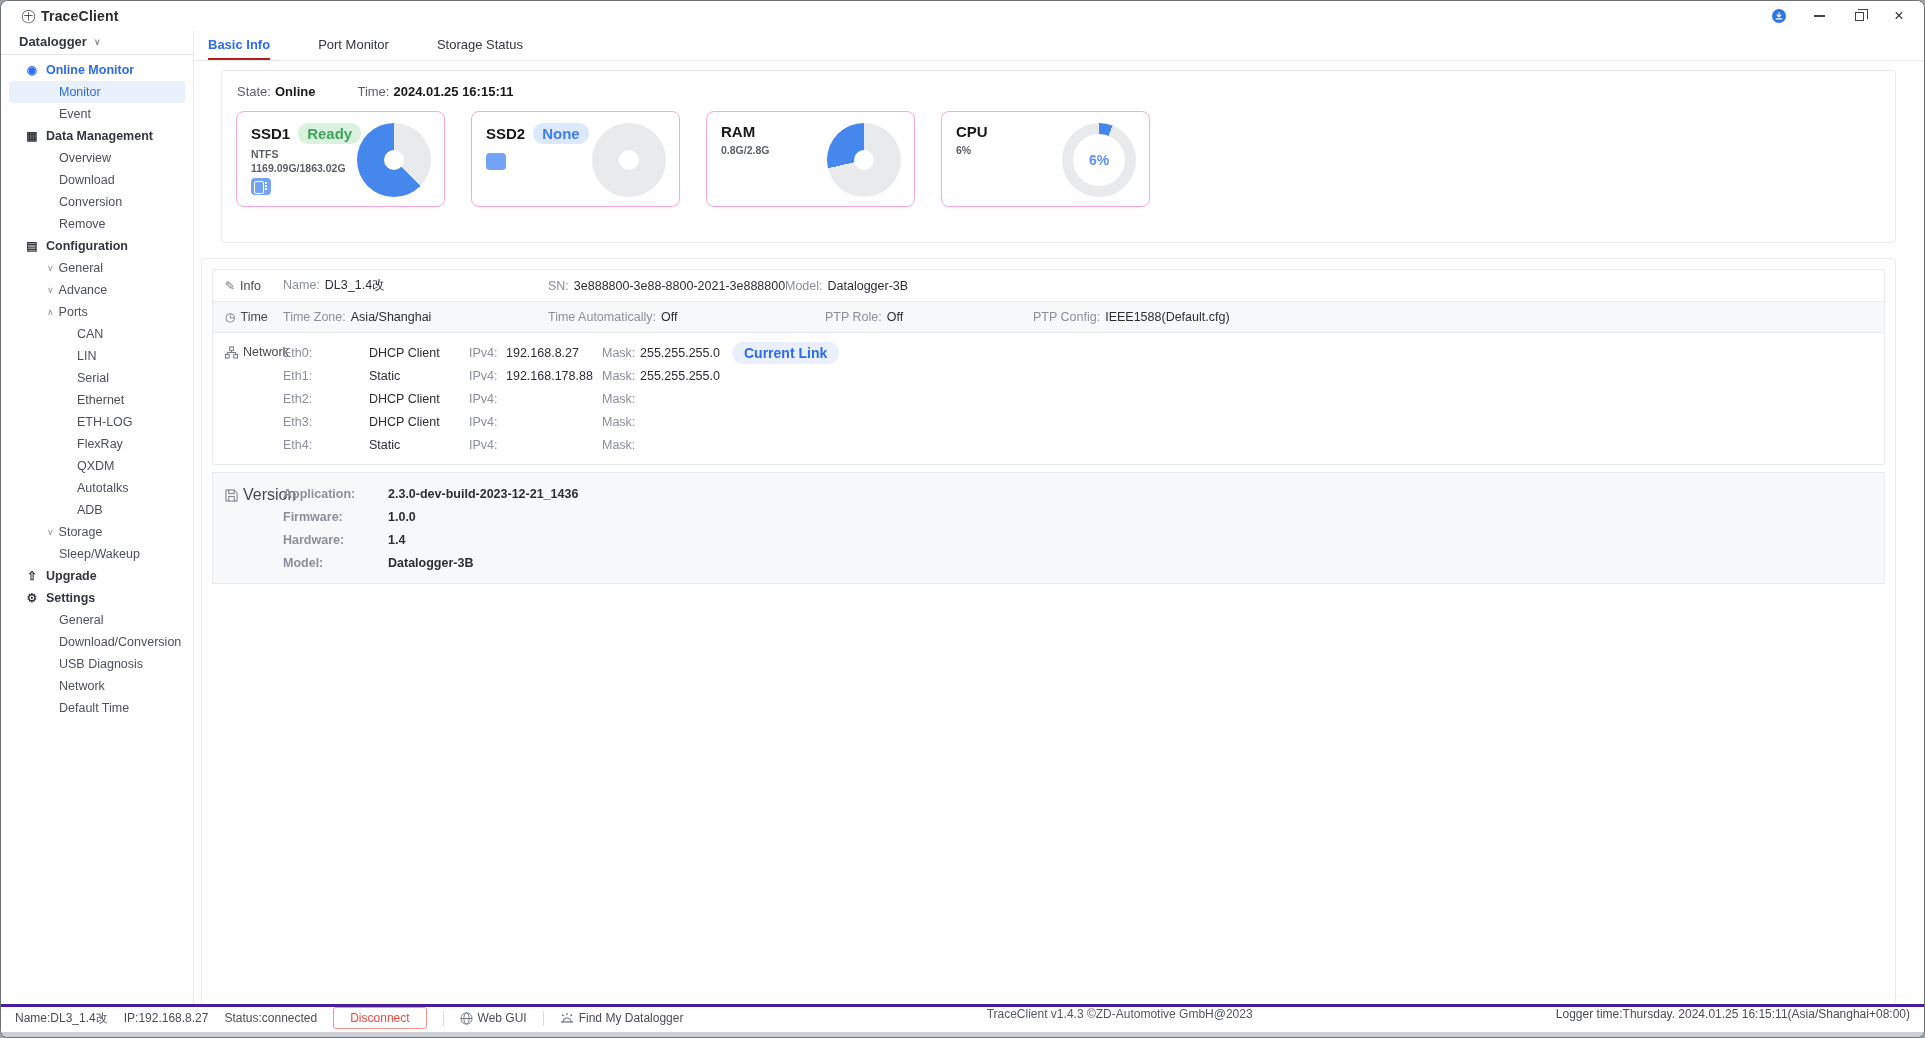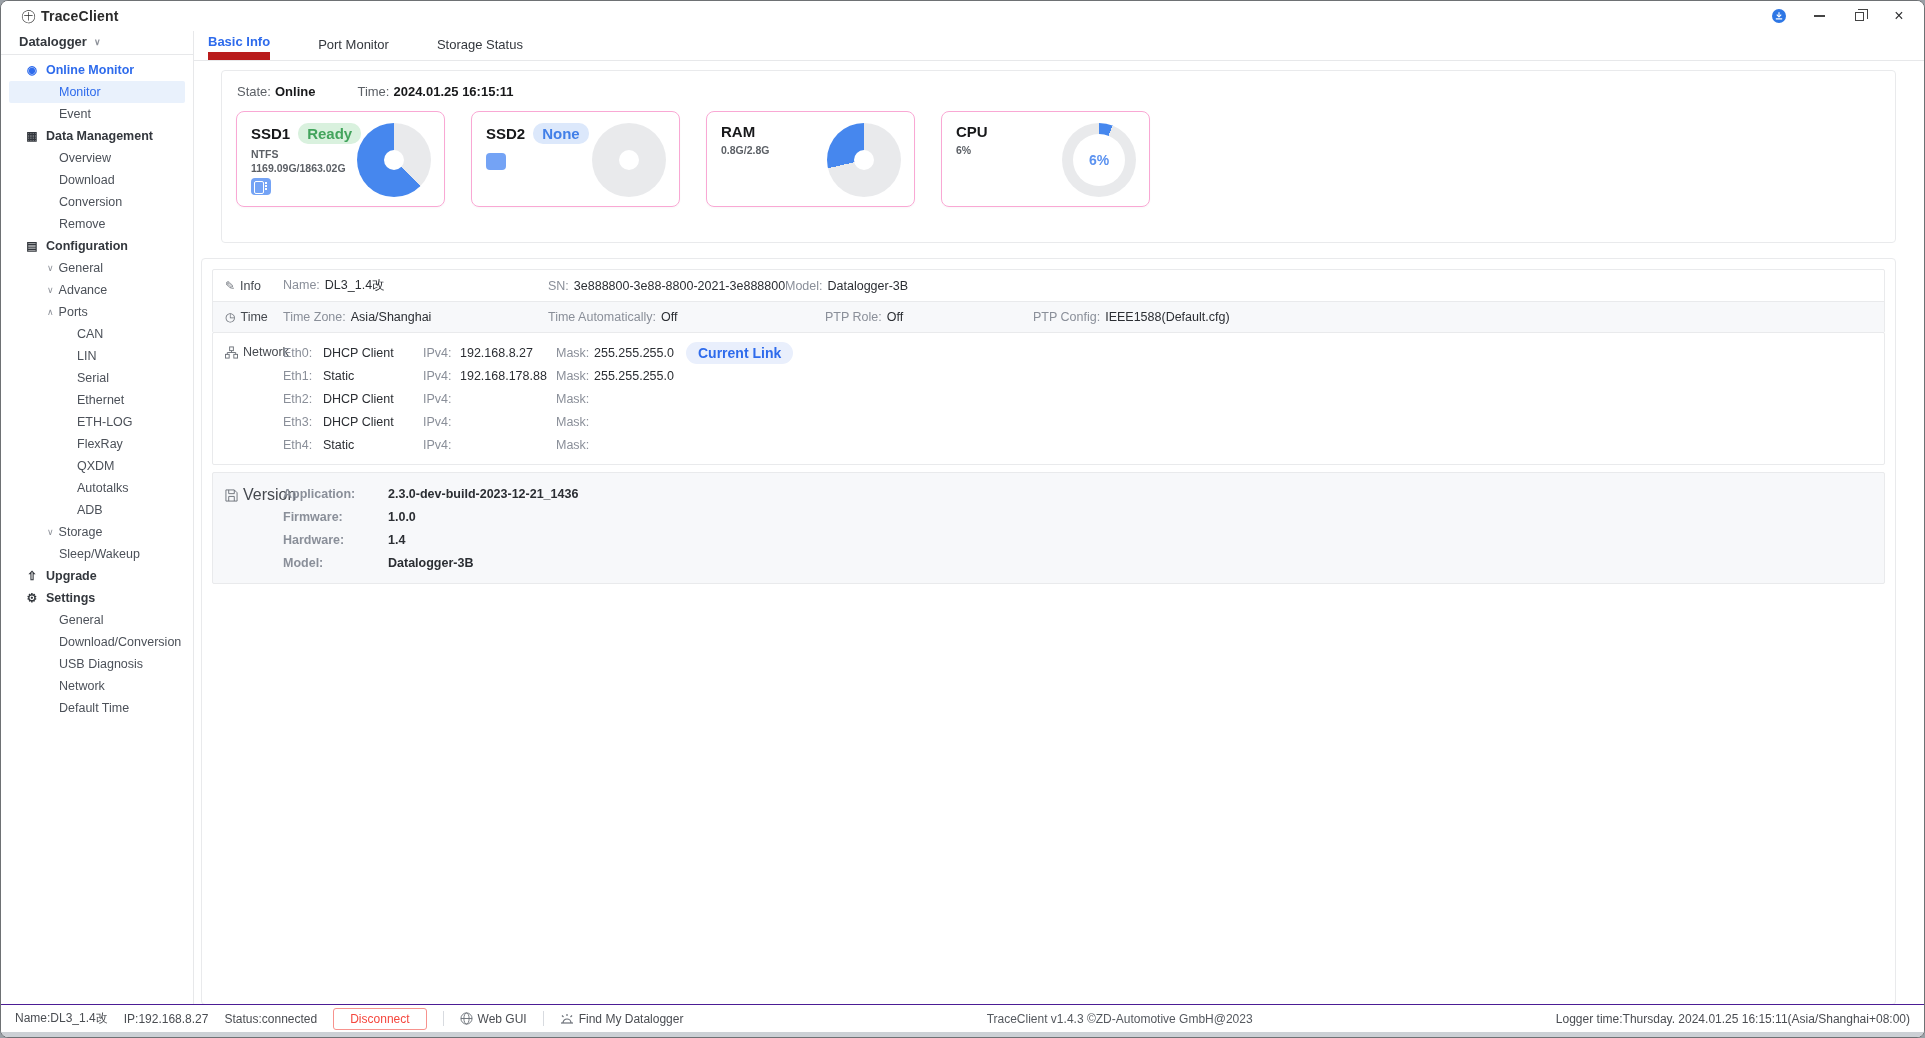--- a/index.html
+++ b/index.html
@@ -35,21 +35,21 @@
   .side-item.lvl2 { padding-left:50px; }
   .side-item.lvl3 { padding-left:68px; }
   .side-item.accent { color:#2e6bec; }
   .side-item.active { background:#e9f1fc; color:#2e6bec; }
   .side-item .s-icon { font-size:12px; width:14px; text-align:center; color:inherit; }
   .side-item .chev { font-size:9px; color:#8d9199; }
   
   .main { flex:1; display:flex; flex-direction:column; min-width:0; }
   .tabbar { height:30px; flex:0 0 30px; display:flex; align-items:center; padding-left:14px; border-bottom:1px solid #e7e8ea; }
   .tab { font-size:13px; color:#33373d; margin-right:48px; height:100%; display:flex; align-items:center; cursor:pointer; border-bottom:2px solid transparent; }
-  .tab.active { color:#2e6bec; font-weight:600; border-bottom:8px solid #b91c1c; }
+  .tab.active { color:#2e6bec; font-weight:600; border-bottom:2px solid #b91c1c; }
   .content { flex:1; padding:9px 28px 0 7px; overflow:hidden; }
   .panel { border:1px solid #e9eaec; border-radius:4px; background:#fff; }
   .panel-a { height:173px; padding:13px 14px; margin-bottom:15px;margin-left:20px; }
   .panel-b { height:747px; padding:10px; }
   
   .state-row { display:flex; gap:42px; font-size:13px; padding-left:1px; }
   .kv-label { color:#5c6066; }
   .kv-value { color:#17181a; font-weight:700; margin-left:4px; }
   .cards { display:flex; gap:26px; margin-top:12px; }
   .card { width:209px; height:96px; border:1px solid #f9a8d4; border-radius:8px; position:relative; padding:11px 14px; box-shadow:0 1px 2px rgba(0,0,0,.03); }
@@ -76,33 +76,33 @@
   .sec-icon { color:#6b7078; font-size:12px; display:flex; align-items:center; }
   .cell { white-space:nowrap; overflow:hidden; }
   .cl { color:#8a8f99; }
   .cv { color:#2b2e33; margin-left:5px; }
   .w-name { width:265px; } .w-sn { width:237px; }
   .w-tz { width:265px; } .w-ta { width:277px; } .w-ptp { width:208px; }
   .net-box { margin-top:-1px; padding:8px 0 8px 12px; display:flex; }
   .net-rows { flex:1; }
   .net-row { height:23px; display:flex; align-items:center; font-size:12.5px; }
   .np { width:40px; color:#8a8f99; }
-  .nm { width:100px; color:#2b2e33; }
+  .nm { width:100px; color:#2b2e33;margin-left:46px; }
   .nil { width:37px; color:#8a8f99; }
   .niv { width:96px; color:#2b2e33; }
   .nml { width:38px; color:#8a8f99; }
   .nmv { width:92px; color:#2b2e33; }
   .pill { font-size:14px; font-weight:700; color:#2e6bec; background:#e9effc; border-radius:11px; padding:3px 12px; }
   .ver-box { margin-top:7px; background:#f7f8fa; padding:9px 0 9px 12px; display:flex; }
   .ver-rows { flex:1; }
   .ver-row { height:23px; display:flex; align-items:center; font-size:12.5px;font-weight:bold; }
   .vk { width:105px; color:#8a8f99; }
   .vv { color:#2b2e33; }
   
-  .footer { height:28px; flex:0 0 28px; border-top:1px solid #4c1d95; display:flex; align-items:center; font-size:12px; color:#4a4d52; padding:0 14px 0 14px; background:#fff; }
+  .footer { height:28px; flex:0 0 28px; border-top:3px solid #4c1d95; display:flex; align-items:flex-start; font-size:12px; color:#4a4d52; padding:0 14px 0 14px; background:#fff; }
   .f-left { display:flex; align-items:center; gap:16px; }
   .f-sep { width:1px; height:15px; background:#d8dbe0; }
   .btn-disconnect { color:#f5463d; border:1px solid #f7928d; border-radius:3px; background:#fff; padding:3px 16px; font-size:12px; cursor:pointer; }
   .f-link { display:flex; align-items:center; gap:5px; cursor:pointer; }
   .f-mid { margin:0 auto; color:#55595f; }
   .f-right { margin-left:0; color:#4a4d52; white-space:nowrap; }
   .bottom-strip { height:5px; flex:0 0 5px; background:#ccd0d5; }
   svg { display:block; }
 </style>
 </head>

